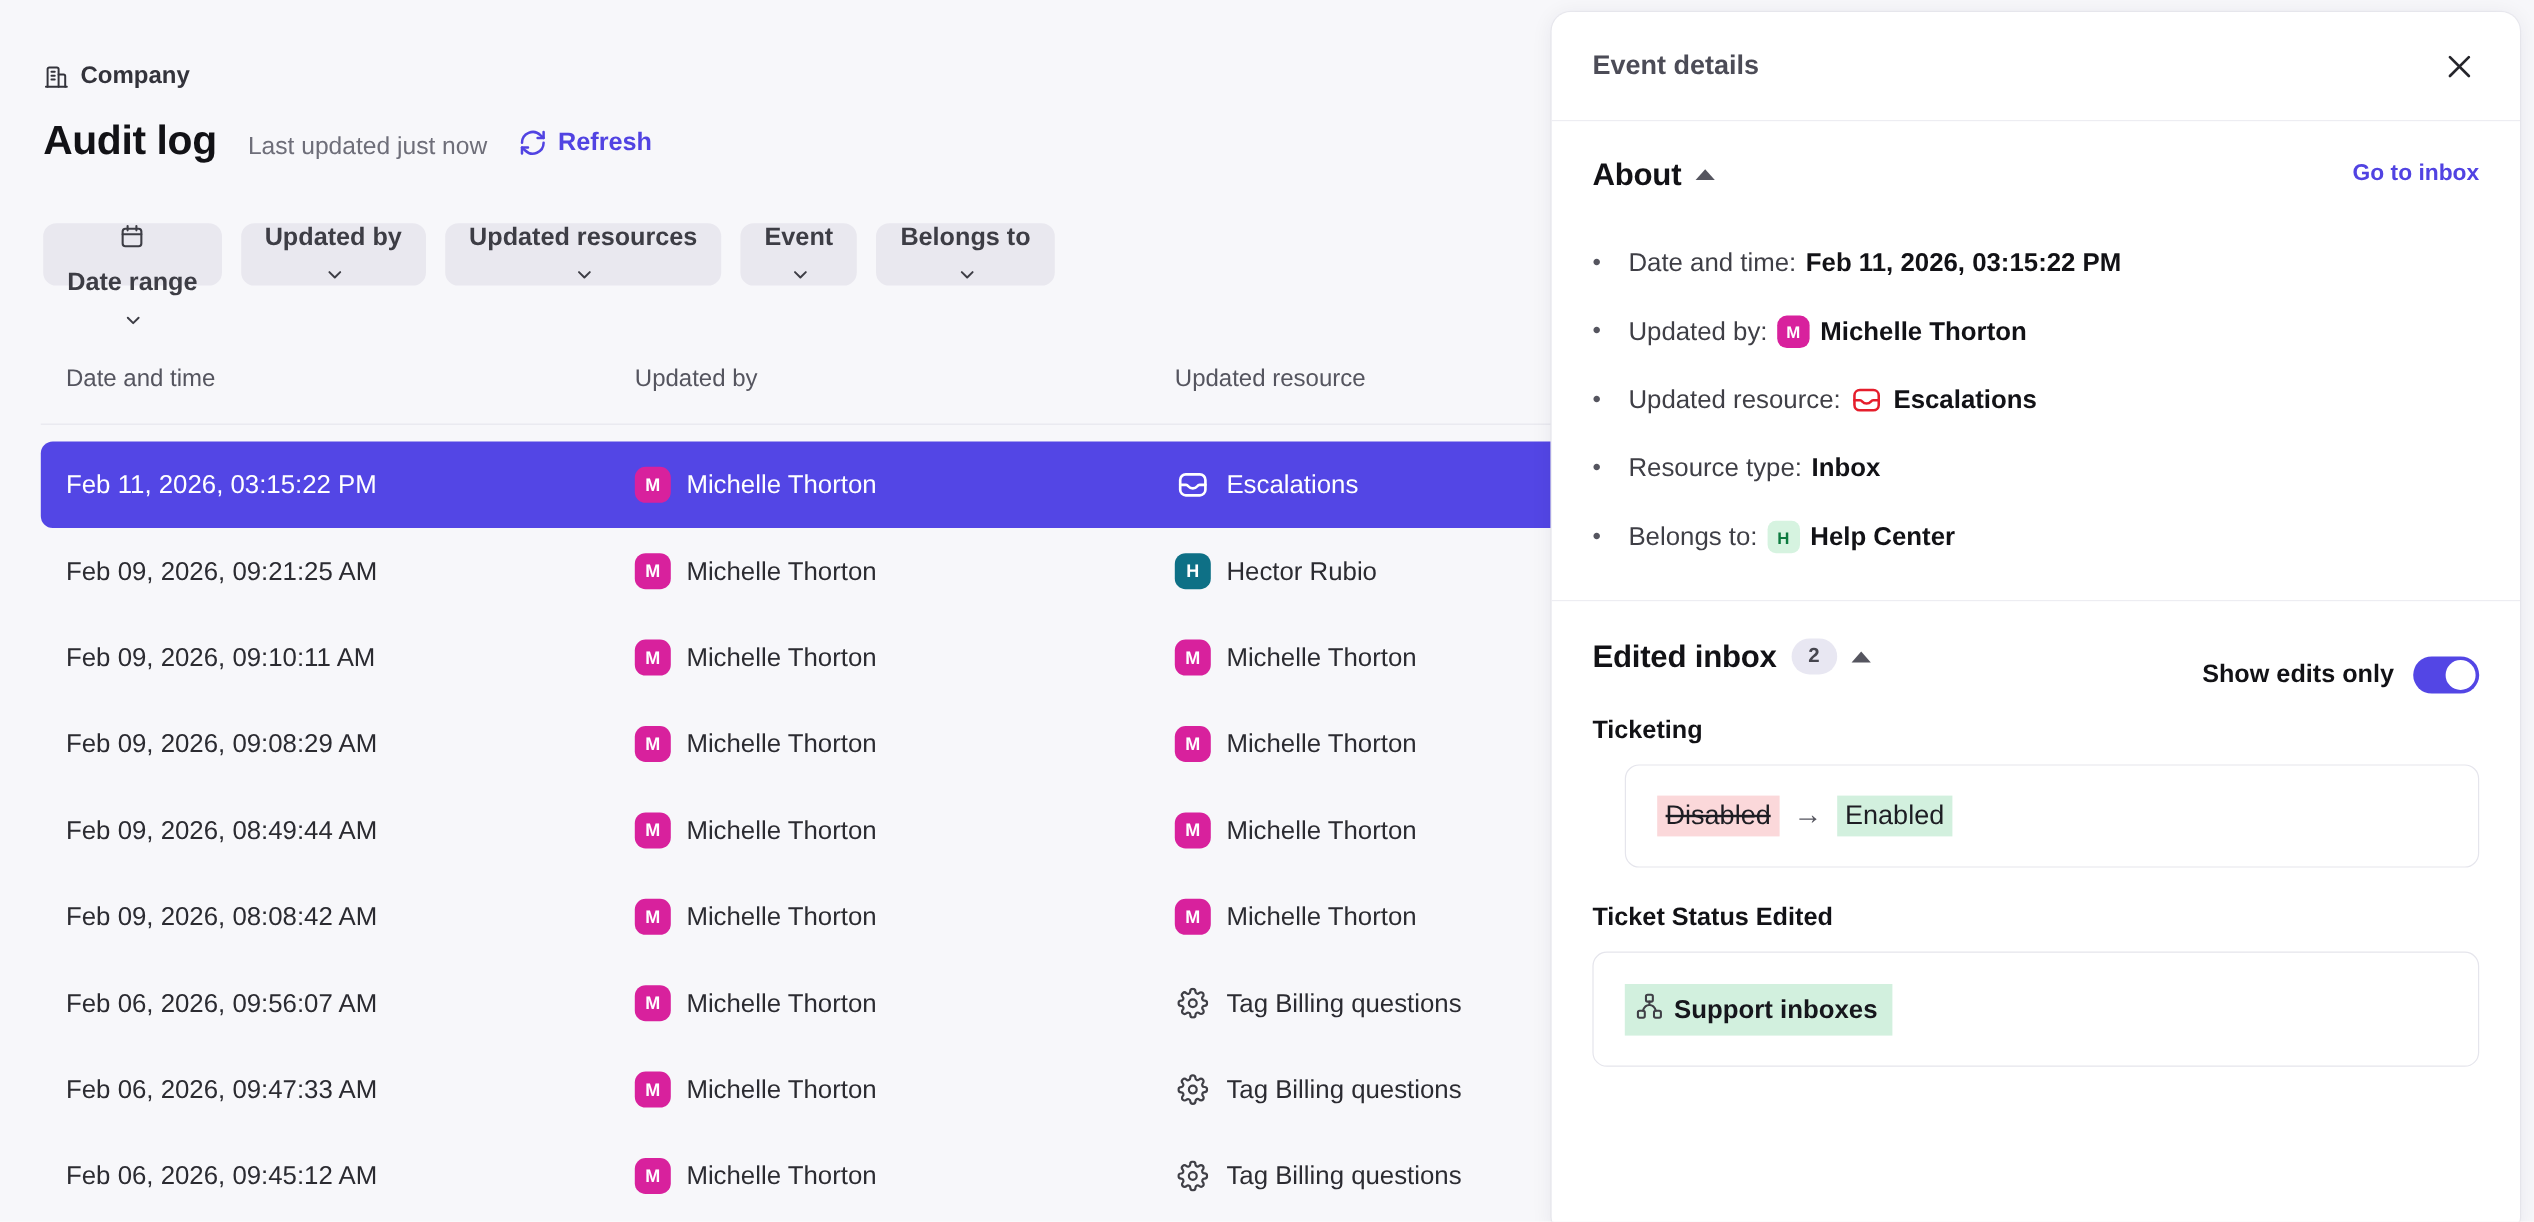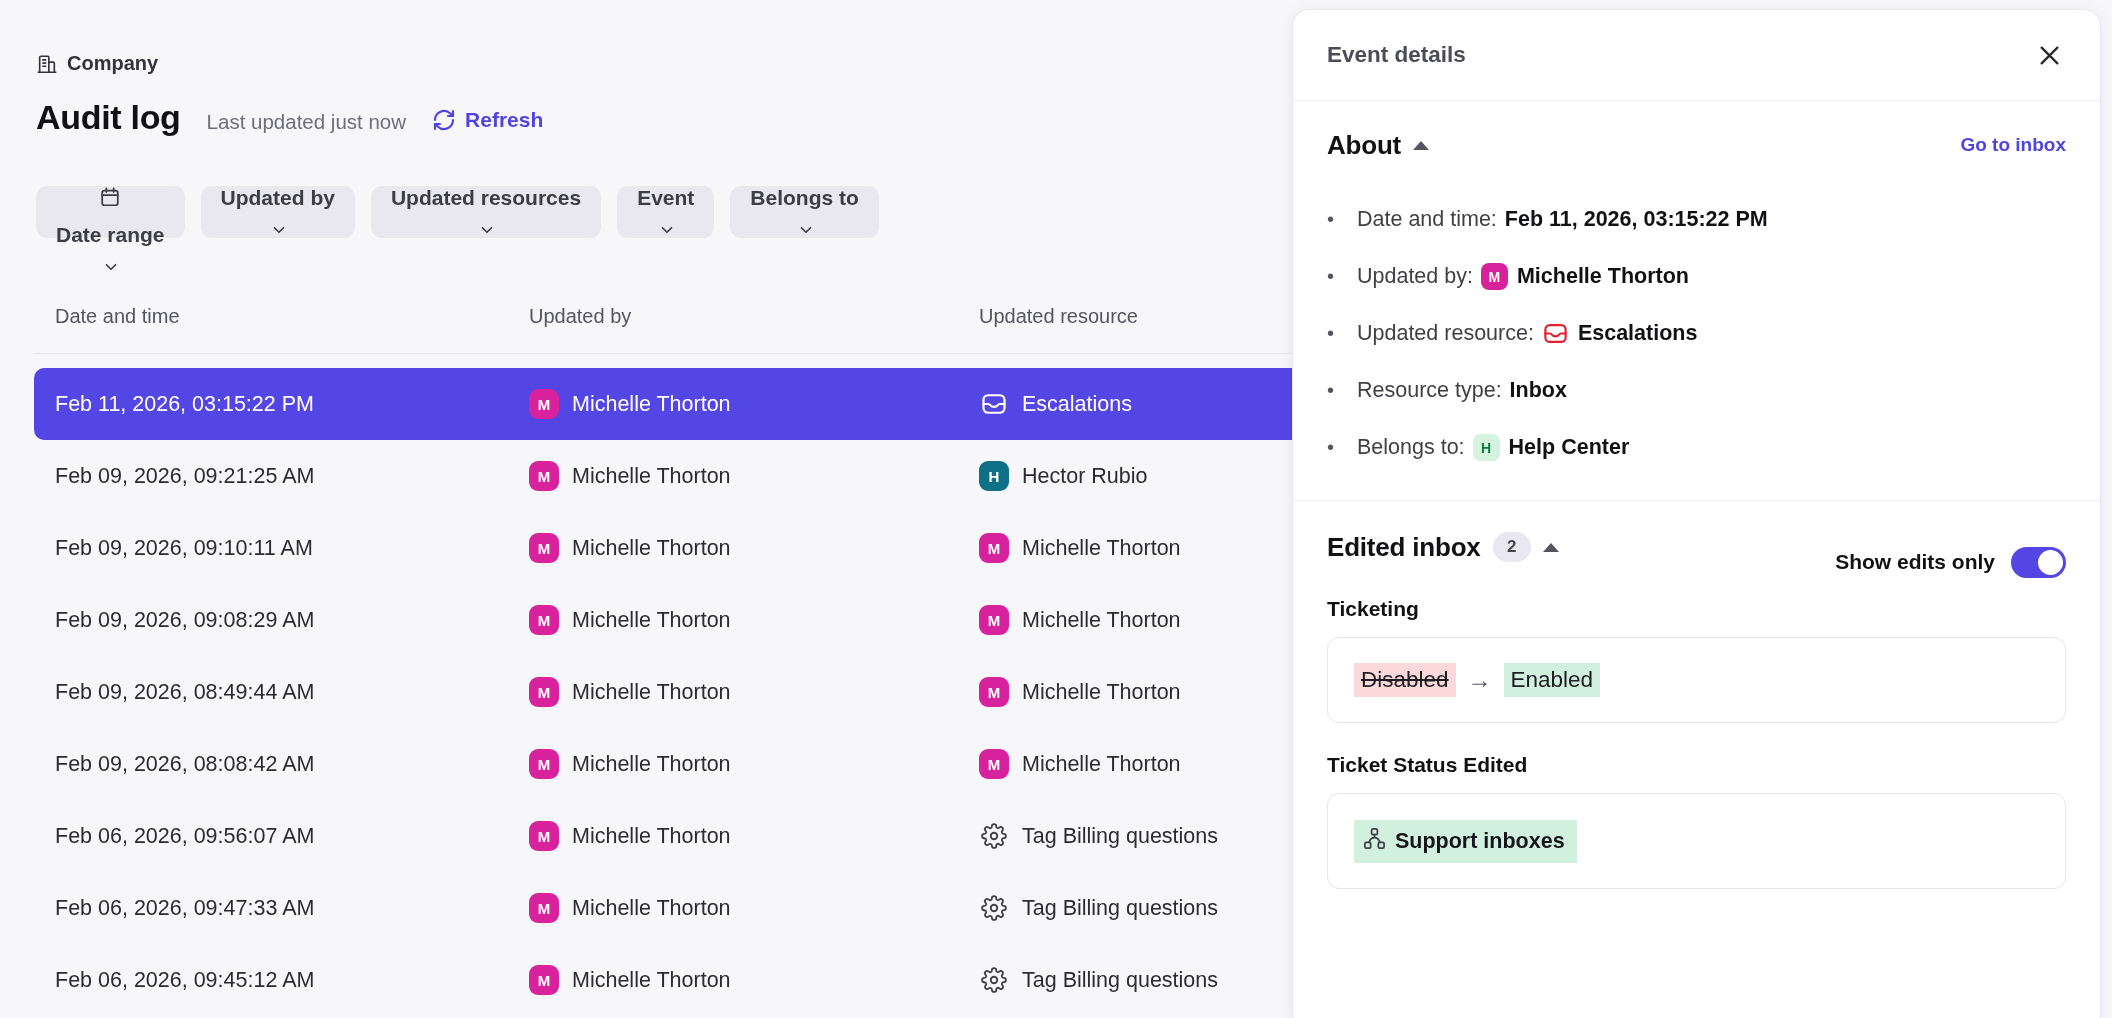--- a/index.html
+++ b/index.html
@@ -74,21 +74,21 @@
   .badge-count{min-width:30px;height:30px;border-radius:15px;background:#e8e7f2;color:#46464f;
     display:flex;align-items:center;justify-content:center;font-size:17px;font-weight:600;padding:0 4px;}
   .toggle-wrap{display:flex;align-items:center;gap:16px;margin-top:30px;}
   .toggle-label{font-size:21px;font-weight:600;color:#121216;}
   .toggle{width:55px;height:31px;border-radius:16px;background:#5346e5;position:relative;cursor:pointer;flex:0 0 auto;}
   .toggle .knob{position:absolute;top:3px;right:3px;width:25px;height:25px;border-radius:50%;background:#fff;}
 
   .field-label{margin-top:30px;font-size:21px;font-weight:700;color:#121216;}
   .edit-card{margin-top:16px;border:1px solid #e5e5ec;border-radius:12px;padding:0 26px;
     display:flex;align-items:center;}
-  .card-diff{height:84px;}
+  .card-diff{height:84px;margin-left:27px;}
   .card-tag{height:94px;}
   .diff-old{background:#fbd8da;color:#1d1d23;text-decoration:line-through;font-size:22.5px;padding:4px 7px;}
   .diff-arrow{margin:0 12px;color:#55555f;font-size:24px;}
   .diff-new{background:#d2f0de;color:#1d1d23;font-size:22.5px;padding:4px 7px;}
   .tag-chip{display:flex;align-items:center;gap:9px;background:#d2f0de;padding:7px 12px 7px 9px;
     font-size:21.5px;font-weight:600;color:#16161c;}
 </style>
 </head>
 <body>
 

